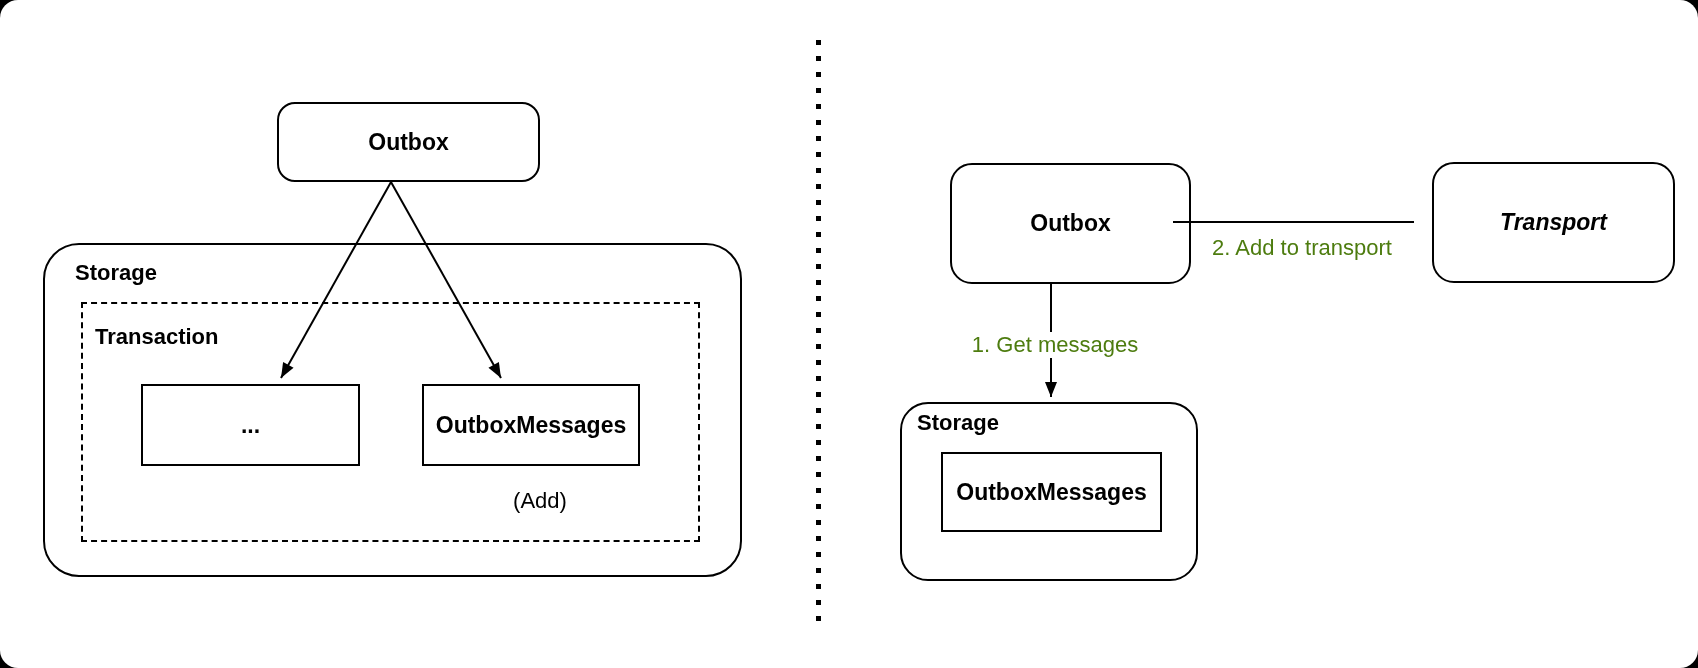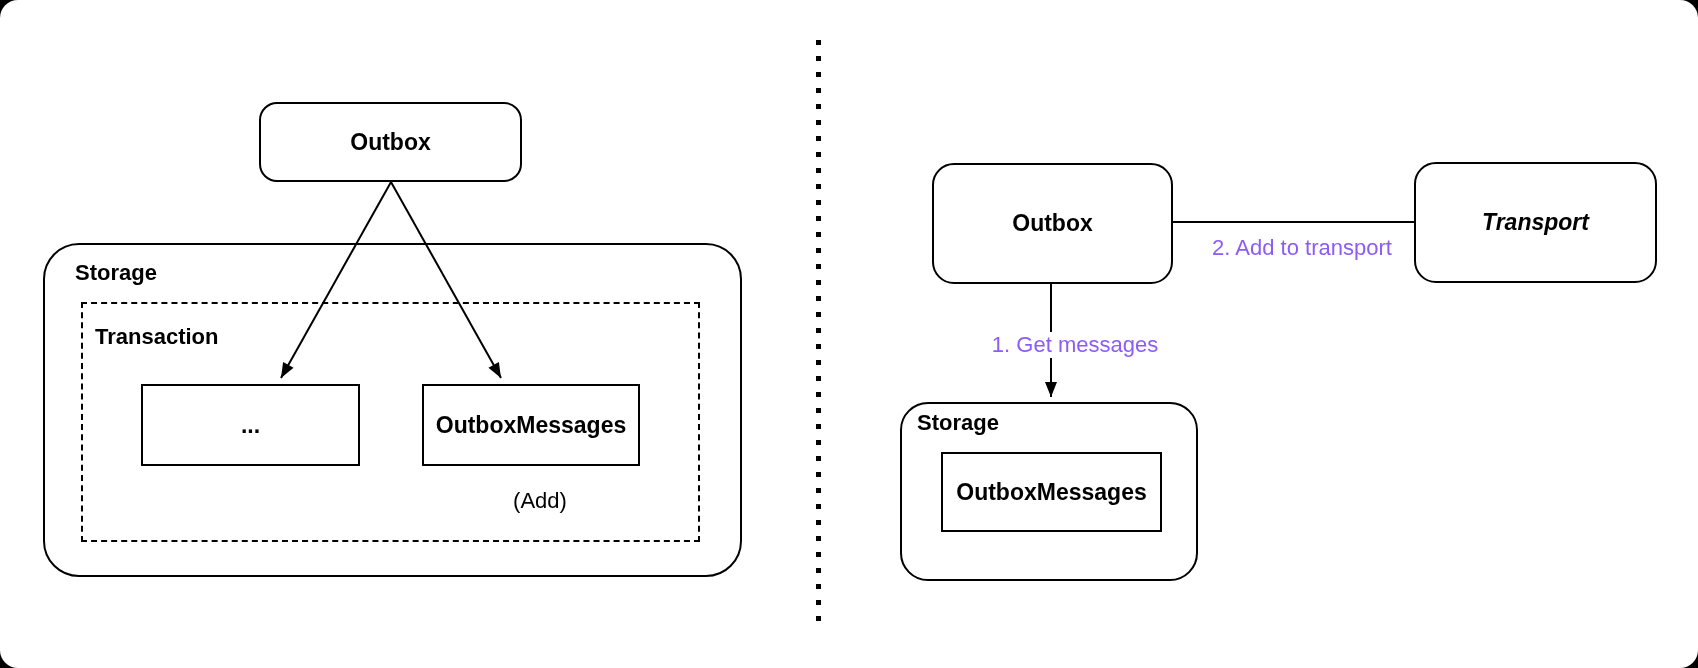--- a/index.html
+++ b/index.html
@@ -28,20 +28,21 @@
     display: flex;
     align-items: center;
     justify-content: center;
     font-weight: bold;
     font-size: 23px;
     color: #000000;
     white-space: nowrap;
   }
   .node {
     border-radius: 20px;
+    margin-left: 18px;
   }
   .container {
     border-radius: 36px;
   }
   .container-sm {
     border-radius: 28px;
   }
   .dashed {
     border-style: dashed;
     background: transparent;
@@ -56,21 +57,21 @@
   .caption {
     position: absolute;
     font-size: 22px;
     color: #000000;
     transform: translateX(-50%);
     white-space: nowrap;
   }
   .edge-label {
     position: absolute;
     font-size: 22px;
-    color: #8b5cf6;
+    color: #4d7c0f;
     transform: translateX(-50%);
     white-space: nowrap;
     background: #ffffff;
     padding: 0 4px;
   }
   .separator {
     position: absolute;
     left: 816px;
     top: 40px;
     width: 5px;
@@ -136,16 +137,16 @@
       <marker id="arrowhead" viewBox="0 0 12 12" refX="11" refY="6" markerWidth="9" markerHeight="9" orient="auto-start-reverse">
         <path d="M1,2 L11,6 L1,10 z" fill="#000000"></path>
       </marker>
     </defs>
     <path d="M391,182 L281,378" stroke="#000000" stroke-width="2" fill="none" marker-end="url(#arrowhead)"></path>
     <path d="M391,182 L501,378" stroke="#000000" stroke-width="2" fill="none" marker-end="url(#arrowhead)"></path>
     <path d="M1173,222 L1414,222" stroke="#000000" stroke-width="2" fill="none"></path>
     <path d="M1051,284 L1051,397" stroke="#000000" stroke-width="2" fill="none" marker-end="url(#arrowhead)"></path>
   </svg>
 
-  <div class="edge-label" style="left:1055px; top:332px;margin-left:20px;">1. Get messages</div>
+  <div class="edge-label" style="left:1055px; top:332px;">1. Get messages</div>
   <div class="edge-label" style="left:1302px; top:235px;">2. Add to transport</div>
 
 </div>
 
 </body></html>

